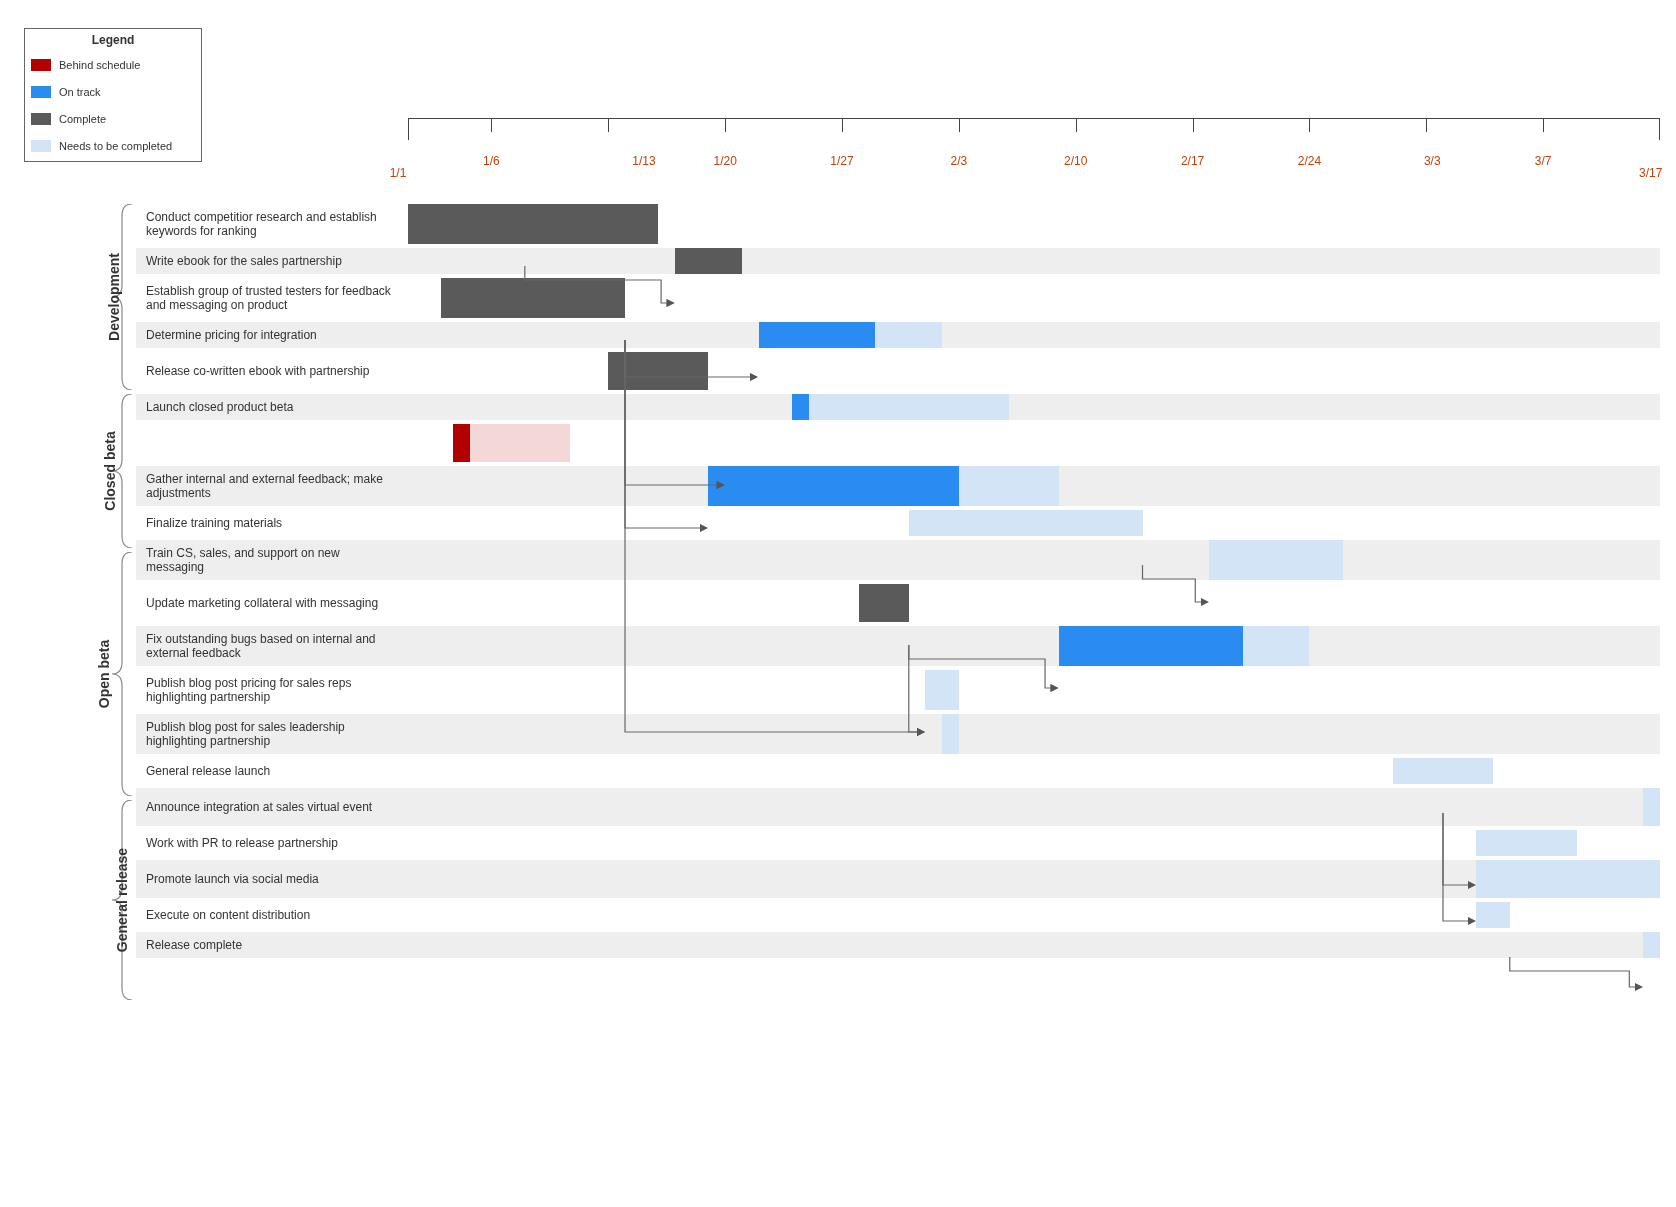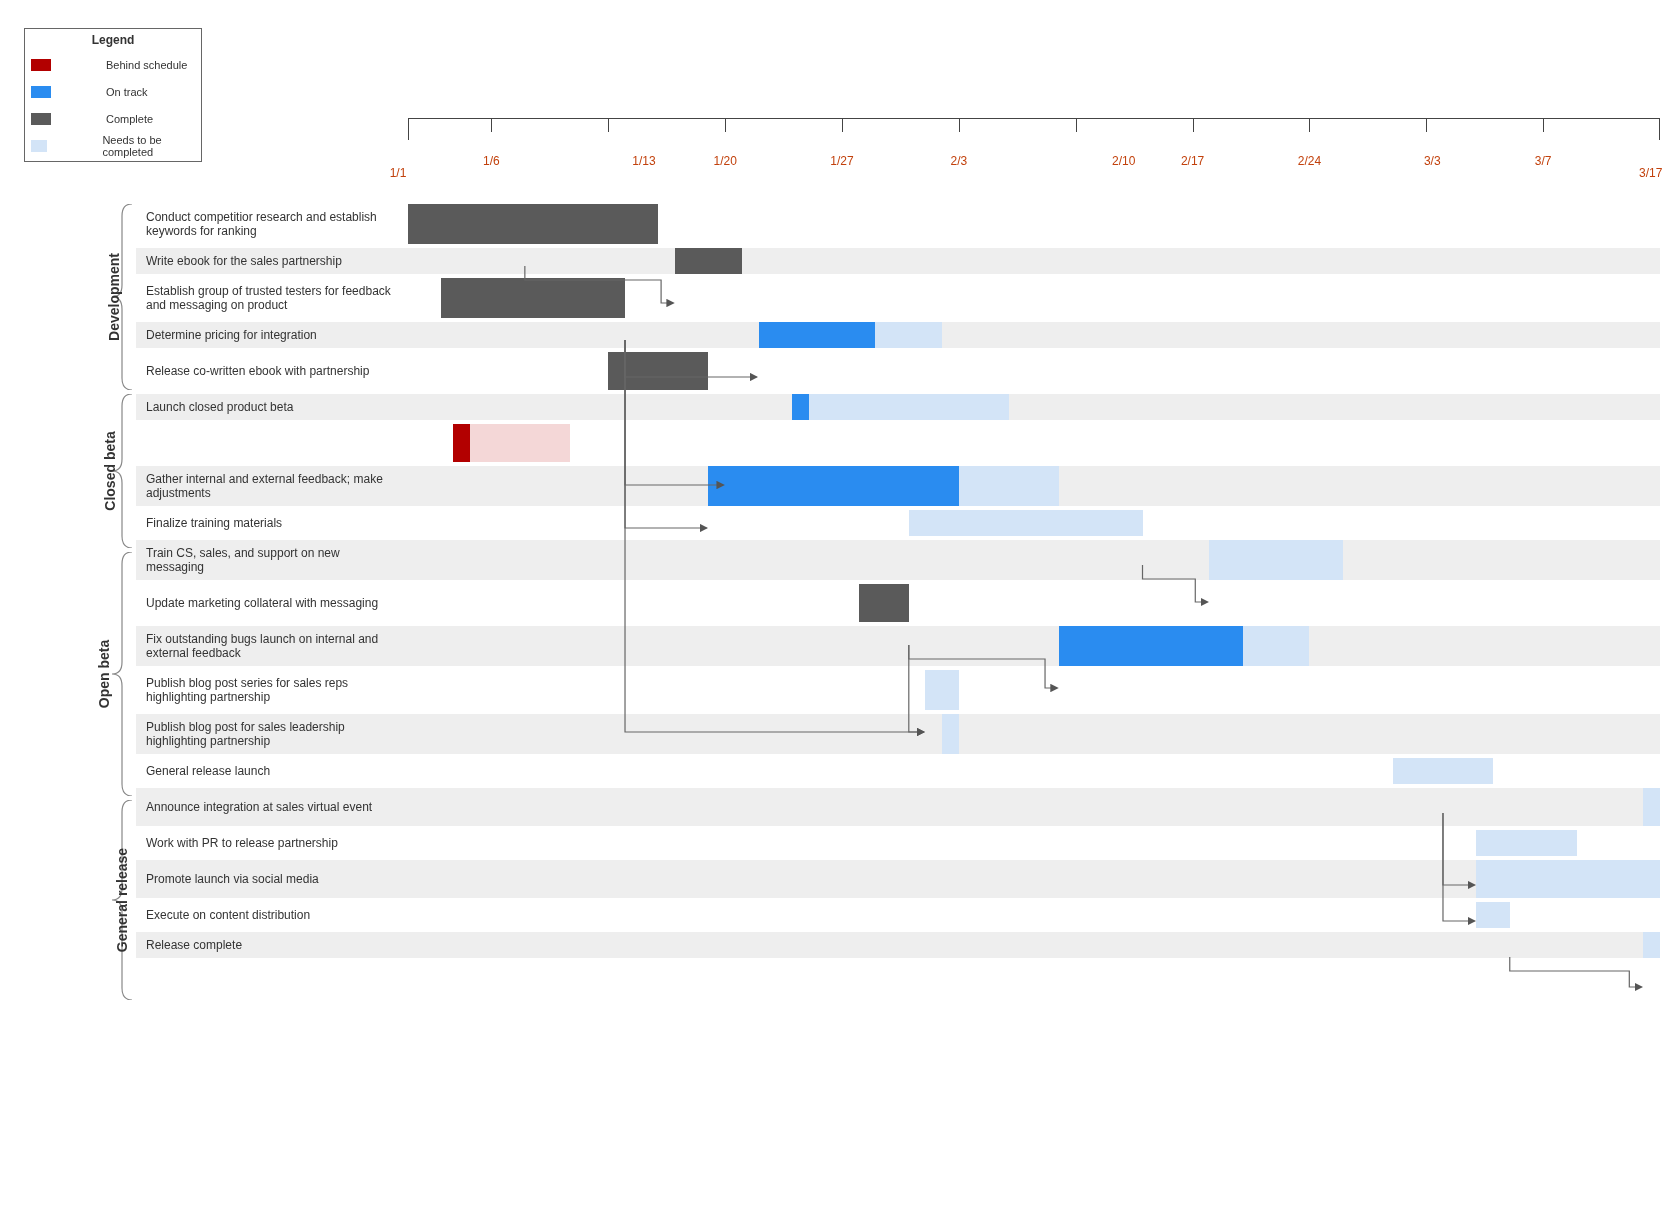--- a/index.html
+++ b/index.html
@@ -1,20 +1,20 @@
 <!DOCTYPE html>
 <html><head>
 <meta charset="utf-8">
 <style>
   html,body{margin:0;padding:0;font-family:Arial,Helvetica,sans-serif;background:#fff;color:#333;}
   .page{position:relative;width:1676px;height:1207px;}
   
   .legend{position:absolute;left:24px;top:28px;width:176px;border:1px solid #666;}
   .legend .head{text-align:center;font-weight:bold;font-size:12px;padding:4px 0 6px 0;}
-  .legend .row{display:flex;align-items:center;height:23px;padding:0 6px;font-size:11px;gap:47px;}
+  .legend .row{display:flex;align-items:center;height:23px;padding:0 6px;font-size:11px;}
   .legend .sw{width:20px;height:12px;margin-right:8px;}
   
   .axis{position:absolute;left:408px;right:16px;top:118px;height:62px;}
   .axis .line{position:absolute;left:0;right:0;top:0;height:0;border-top:1px solid #444;}
   .axis .tick{position:absolute;top:0;width:0;height:14px;border-left:1px solid #444;}
   .axis .tick.end{height:22px;}
   .axis .lbl{position:absolute;top:36px;font-size:12px;color:#c2410c;transform:translateX(-50%);}
   .axis .lbl.start{left:0;transform:translateX(-110%);top:48px;}
   .axis .lbl.endlbl{right:0;transform:translateX(10%);top:48px;}
   
@@ -69,21 +69,21 @@
         <div class="lbl" style="left: 83.4667px;">1/6</div>
         <div class="tick" style="left: 200.32px;"></div>
         <div class="lbl" style="left: 208px; margin-left: 28px;">1/13</div>
         <div class="tick" style="left: 317.173px;"></div>
         <div class="lbl" style="left: 317.173px;">1/20</div>
         <div class="tick" style="left: 434.027px;"></div>
         <div class="lbl" style="left: 434.027px;">1/27</div>
         <div class="tick" style="left: 550.88px;"></div>
         <div class="lbl" style="left: 550.88px;">2/3</div>
         <div class="tick" style="left: 667.733px;"></div>
-        <div class="lbl" style="left: 667.733px; margin-left: 48px;">2/10</div>
+        <div class="lbl" style="left: 667.733px;">2/10</div>
         <div class="tick" style="left: 784.587px;"></div>
         <div class="lbl" style="left: 784.587px;">2/17</div>
         <div class="tick" style="left: 901.44px;"></div>
         <div class="lbl" style="left: 901.44px;">2/24</div>
         <div class="tick" style="left: 1018.29px;"></div>
         <div class="lbl" style="left: 1018.29px; margin-left: 6px;">3/3</div>
         <div class="tick" style="left: 1135.15px;"></div>
         <div class="lbl" style="left: 1135.15px;">3/7</div>
       </div>
 </div>
@@ -152,28 +152,28 @@
           <div class="bar" style="left: 801.28px; width: 133.547px; background: rgb(211, 228, 247);"></div>
         </div>
       </div>
       <div class="row tall ">
         <div class="label">Update marketing collateral with messaging</div>
         <div class="bars">
           <div class="bar" style="left: 450.72px; width: 50.08px; background: rgb(90, 90, 90);"></div>
         </div>
       </div>
       <div class="row tall bg">
-        <div class="label">Fix outstanding bugs launch on internal and external feedback</div>
+        <div class="label">Fix outstanding bugs based on internal and external feedback</div>
         <div class="bars">
           <div class="bar" style="left: 651.04px; width: 183.627px; background: rgb(42, 140, 240);"></div>
           <div class="bar" style="left: 834.667px; width: 66.7733px; background: rgb(211, 228, 247);"></div>
         </div>
       </div>
       <div class="row tall ">
-        <div class="label">Publish blog post series for sales reps highlighting partnership</div>
+        <div class="label">Publish blog post pricing for sales reps highlighting partnership</div>
         <div class="bars">
           <div class="bar" style="left: 517.493px; width: 33.3867px; background: rgb(211, 228, 247);"></div>
         </div>
       </div>
       <div class="row tall bg">
         <div class="label">Publish blog post for sales leadership highlighting partnership</div>
         <div class="bars">
           <div class="bar" style="left: 534.187px; width: 16.6933px; background: rgb(211, 228, 247);"></div>
         </div>
       </div>

